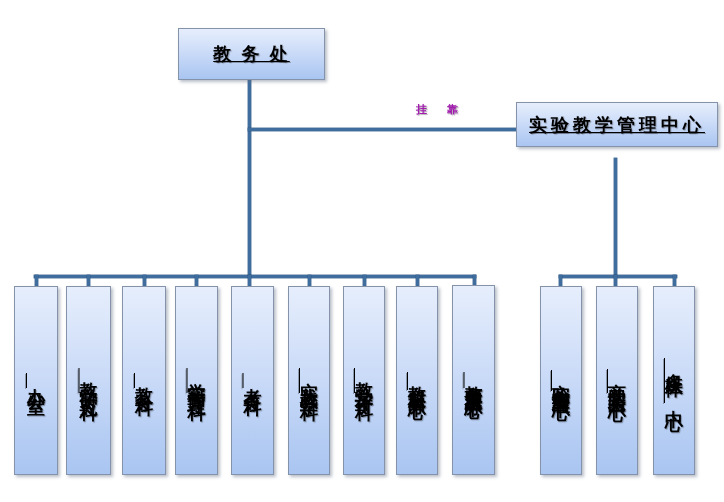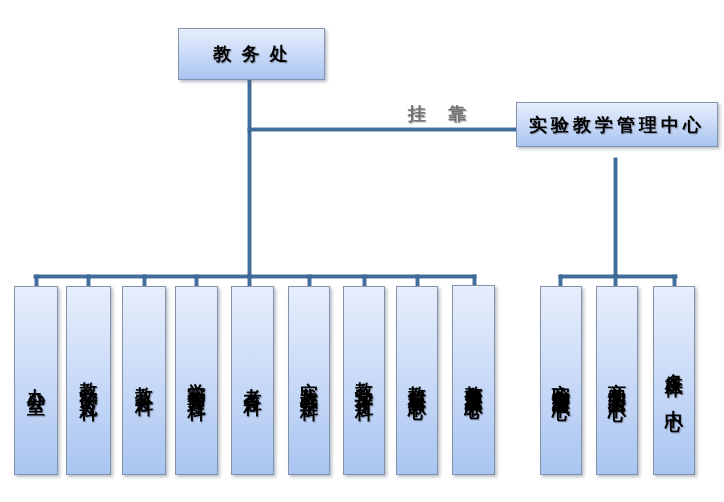--- a/index.html
+++ b/index.html
@@ -13,35 +13,36 @@
   
   .line{position:absolute;background:#3e6d9e;box-shadow:0 0 0 .4px #2e5984;}
   
   .obox{
     position:absolute;
     background:linear-gradient(180deg,#e6eefc 0%,#ccdcf8 45%,#a9c5f1 100%);
     border:1px solid #8493a9;
     box-shadow:2px 2px 3px rgba(100,110,130,0.45);
     display:flex;align-items:center;justify-content:center;
     box-sizing:border-box;
+    text-decoration:underline;
   }
   .hlabel{
     font-weight:bold;color:#000;font-size:18px;letter-spacing:2px;
     text-shadow:1px 1px 1px rgba(0,0,0,0.30);
     white-space:nowrap;
   }
   .vlabel{
     writing-mode:vertical-rl;text-orientation:upright;
     font-weight:bold;color:#000;font-size:18px;letter-spacing:5px;
     text-shadow:1px 1px 1px rgba(0,0,0,0.30);
     white-space:pre;
   }
   .floatlabel{
     position:absolute;
-    font-weight:bold;color:#737373;font-size:18px;letter-spacing:8px;
+    font-weight:bold;color:#a21caf;font-size:11px;letter-spacing:8px;
     text-shadow:1px 1px 1px rgba(0,0,0,0.30);
     text-align:center;white-space:nowrap;
   }
 </style>
 </head>
 <body>
 
 <div class="canvas">
 
   <div class="line" style="left:248px;top:80px;width:3px;height:198px;"></div>

